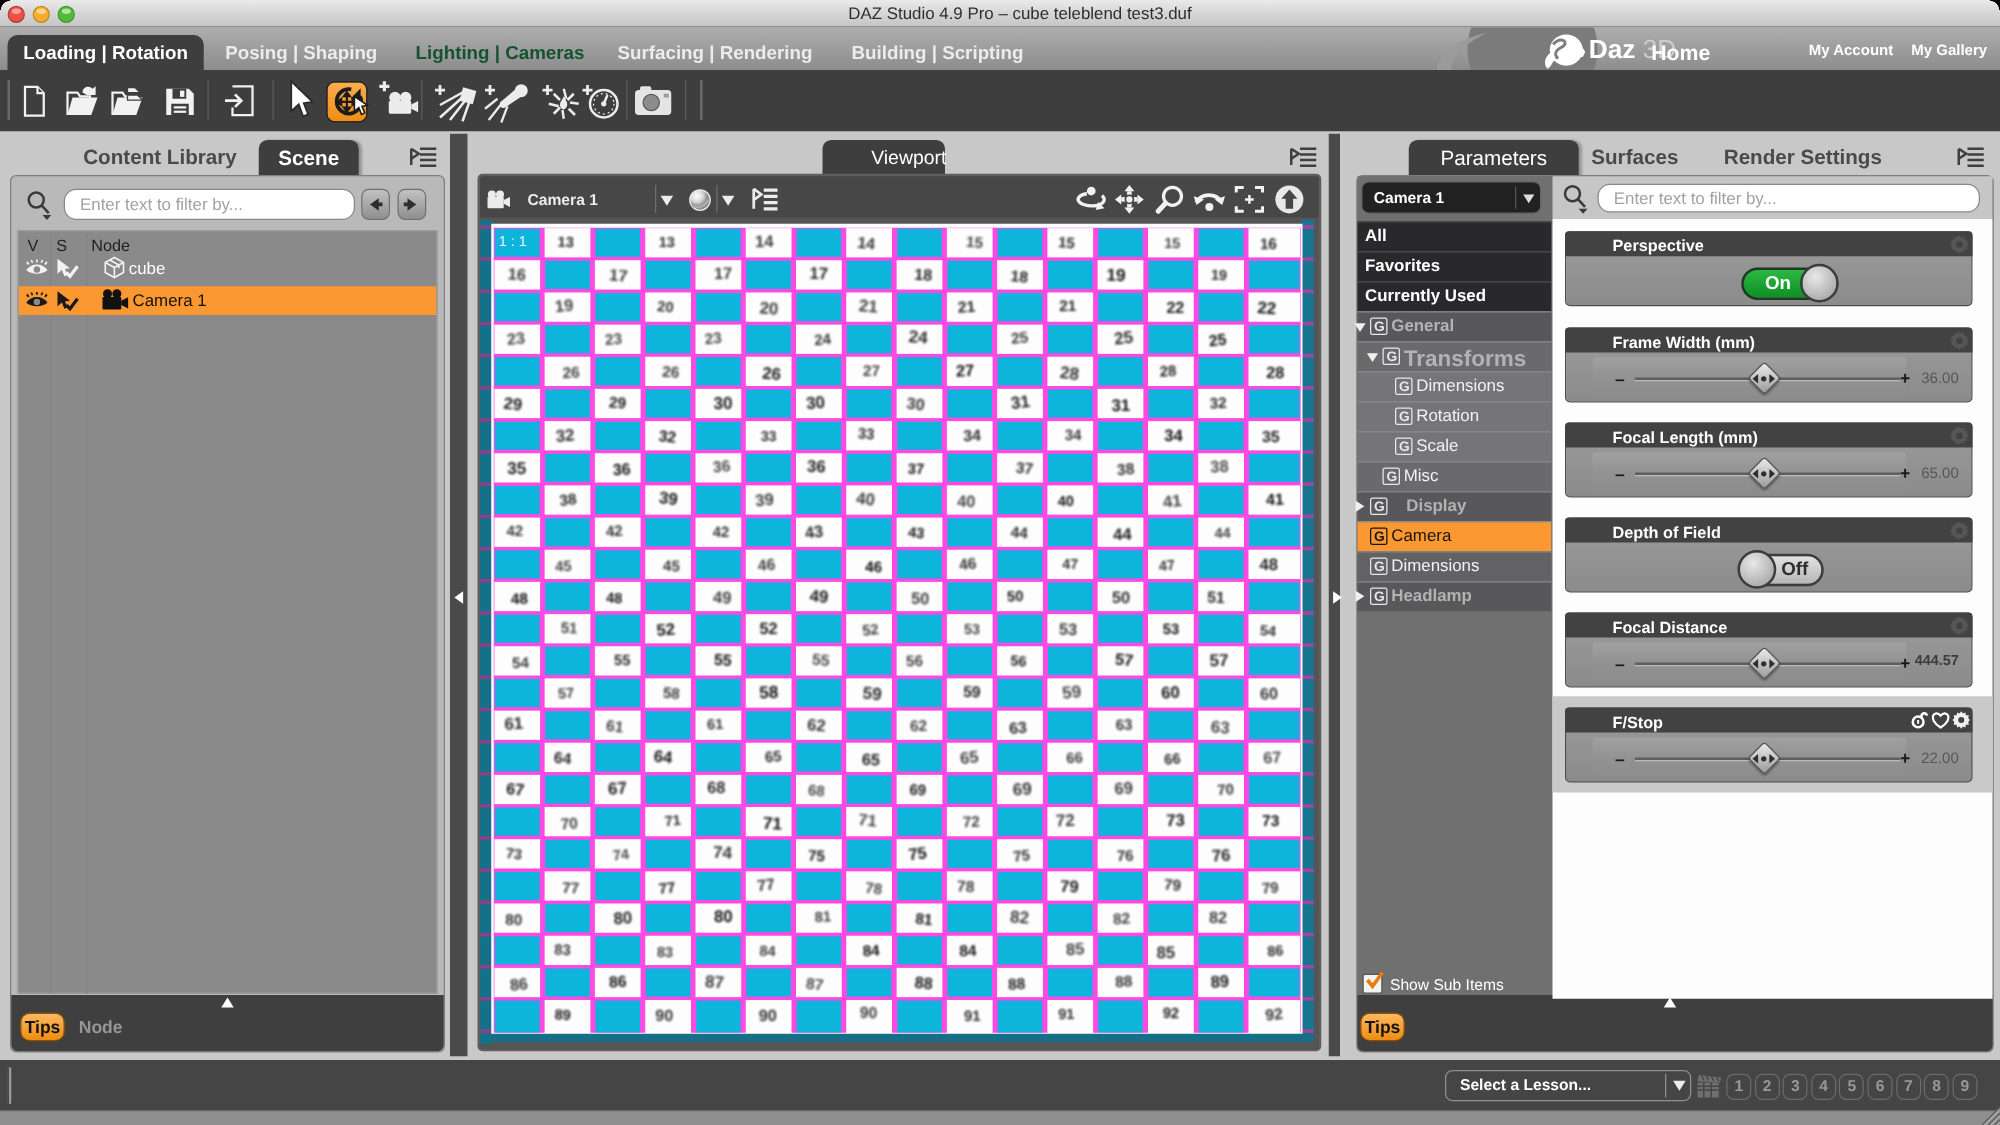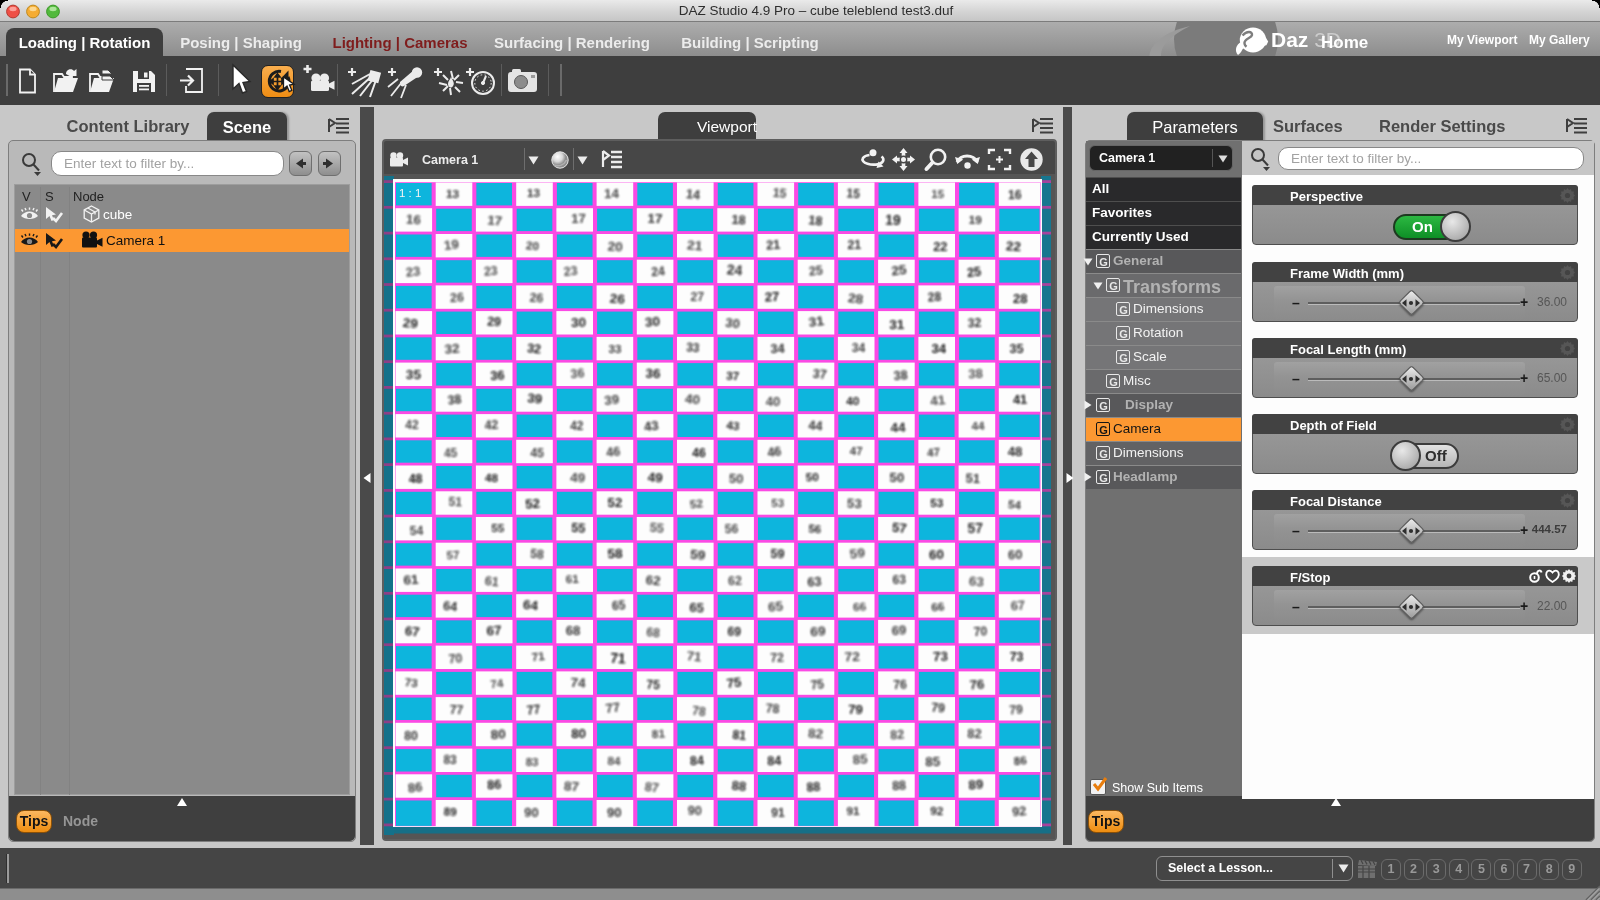--- a/index.html
+++ b/index.html
@@ -30,27 +30,27 @@
 </div>
 
 <svg style="left:1233px;top:26px;" width="36" height="30" viewBox="0 0 36 30">
   <ellipse cx="20" cy="14" rx="13.2" ry="12.5" fill="#fff"></ellipse>
   <path d="M33 12 l2.2 3.5 l-1.8 3.8 l-2.5 0.5 z" fill="#fff"></path>
   <path d="M5 29 C1.5 25 2.5 19 8.5 15.5 C12.5 13.2 16 14.5 15.8 17.5 C15.6 20.5 11.8 20.8 10.2 22.5 C8.8 24 8.5 26.5 5 29 Z" fill="#fff"></path>
   <path d="M9.5 9.5 C14 4.5 19.5 5.5 19 9 C18.6 11.5 14.5 12 12.5 14.5 C10.8 16.5 11.3 19 13.5 20.8" stroke="#7e7e7e" stroke-width="2.4" fill="none"></path>
 </svg>
 <div class="a b" style="left:1271px;top:28px;font-size:21px;color:#fff;">Daz<span style="color:#cdcdcd;font-weight:normal;"> 3D</span></div>
 <div class="a b" style="left:1321px;top:33px;font-size:17px;color:#fff;">Home</div>
-<div class="a b" style="left:1447px;top:33px;font-size:12px;color:#fff;">My Viewport</div>
+<div class="a b" style="left:1447px;top:33px;font-size:12px;color:#fff;">My Account</div>
 <div class="a b" style="left:1529px;top:33px;font-size:12px;color:#fff;">My Gallery</div>
 
 <div class="a" style="left:6px;top:28px;width:157px;height:28px;background:#3e3e3e;border-radius:8px 8px 0 0;"></div>
 <div class="a b" style="left:6px;top:34px;width:157px;text-align:center;font-size:15px;color:#fff;">Loading | Rotation</div>
 <div class="a b" style="left:141px;top:34px;width:200px;text-align:center;font-size:15px;color:#ececec;white-space:nowrap;">Posing | Shaping</div>
-<div class="a b" style="left:300px;top:34px;width:200px;text-align:center;font-size:15px;color:#7f1d1d;white-space:nowrap;">Lighting | Cameras</div>
+<div class="a b" style="left:300px;top:34px;width:200px;text-align:center;font-size:15px;color:#14532d;white-space:nowrap;">Lighting | Cameras</div>
 <div class="a b" style="left:472px;top:34px;width:200px;text-align:center;font-size:15px;color:#ececec;white-space:nowrap;">Surfacing | Rendering</div>
 <div class="a b" style="left:650px;top:34px;width:200px;text-align:center;font-size:15px;color:#ececec;white-space:nowrap;">Building | Scripting</div>
 <div class="a" style="left:0;top:56px;width:1600px;height:49px;background:#3e3e3e;"></div>
 <div class="a" style="left:6px;top:64px;width:2px;height:32px;background:#6a6a6a;"></div>
 <div class="a" style="left:166px;top:64px;width:1px;height:32px;background:#5c5c5c;"></div>
 <div class="a" style="left:218px;top:64px;width:1px;height:32px;background:#5c5c5c;"></div>
 <div class="a" style="left:337px;top:64px;width:1px;height:32px;background:#5c5c5c;"></div>
 <div class="a" style="left:501px;top:64px;width:1px;height:32px;background:#5c5c5c;"></div>
 <div class="a" style="left:548px;top:64px;width:1px;height:32px;background:#5c5c5c;"></div>
 <div class="a" style="left:560px;top:64px;width:2px;height:32px;background:#6a6a6a;"></div>

